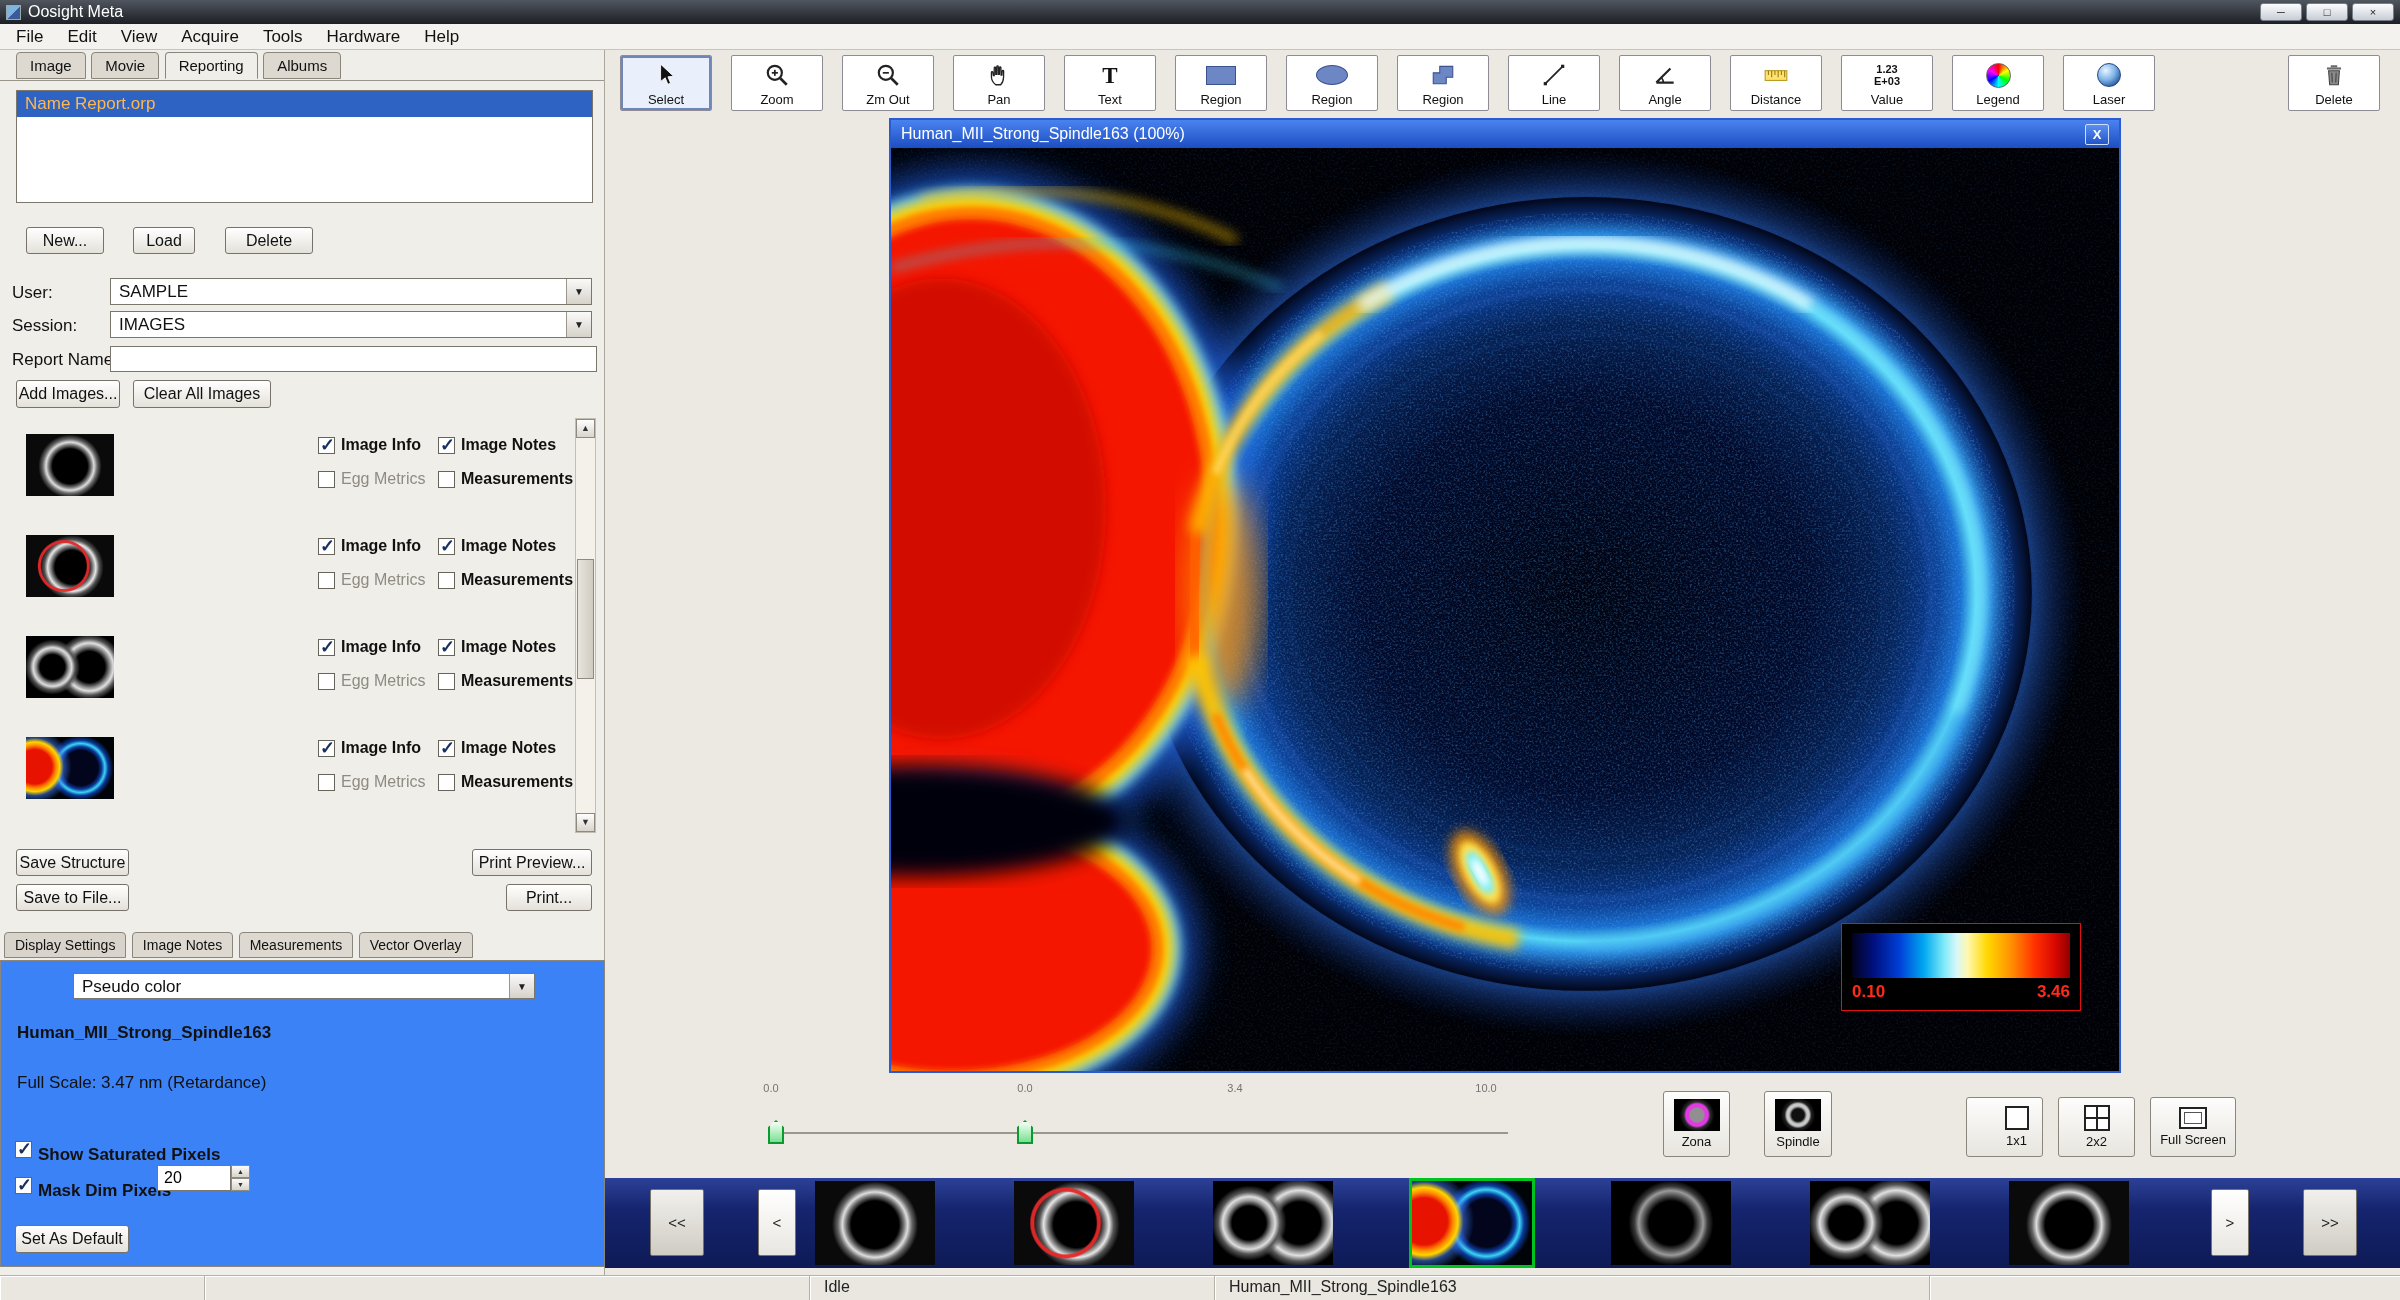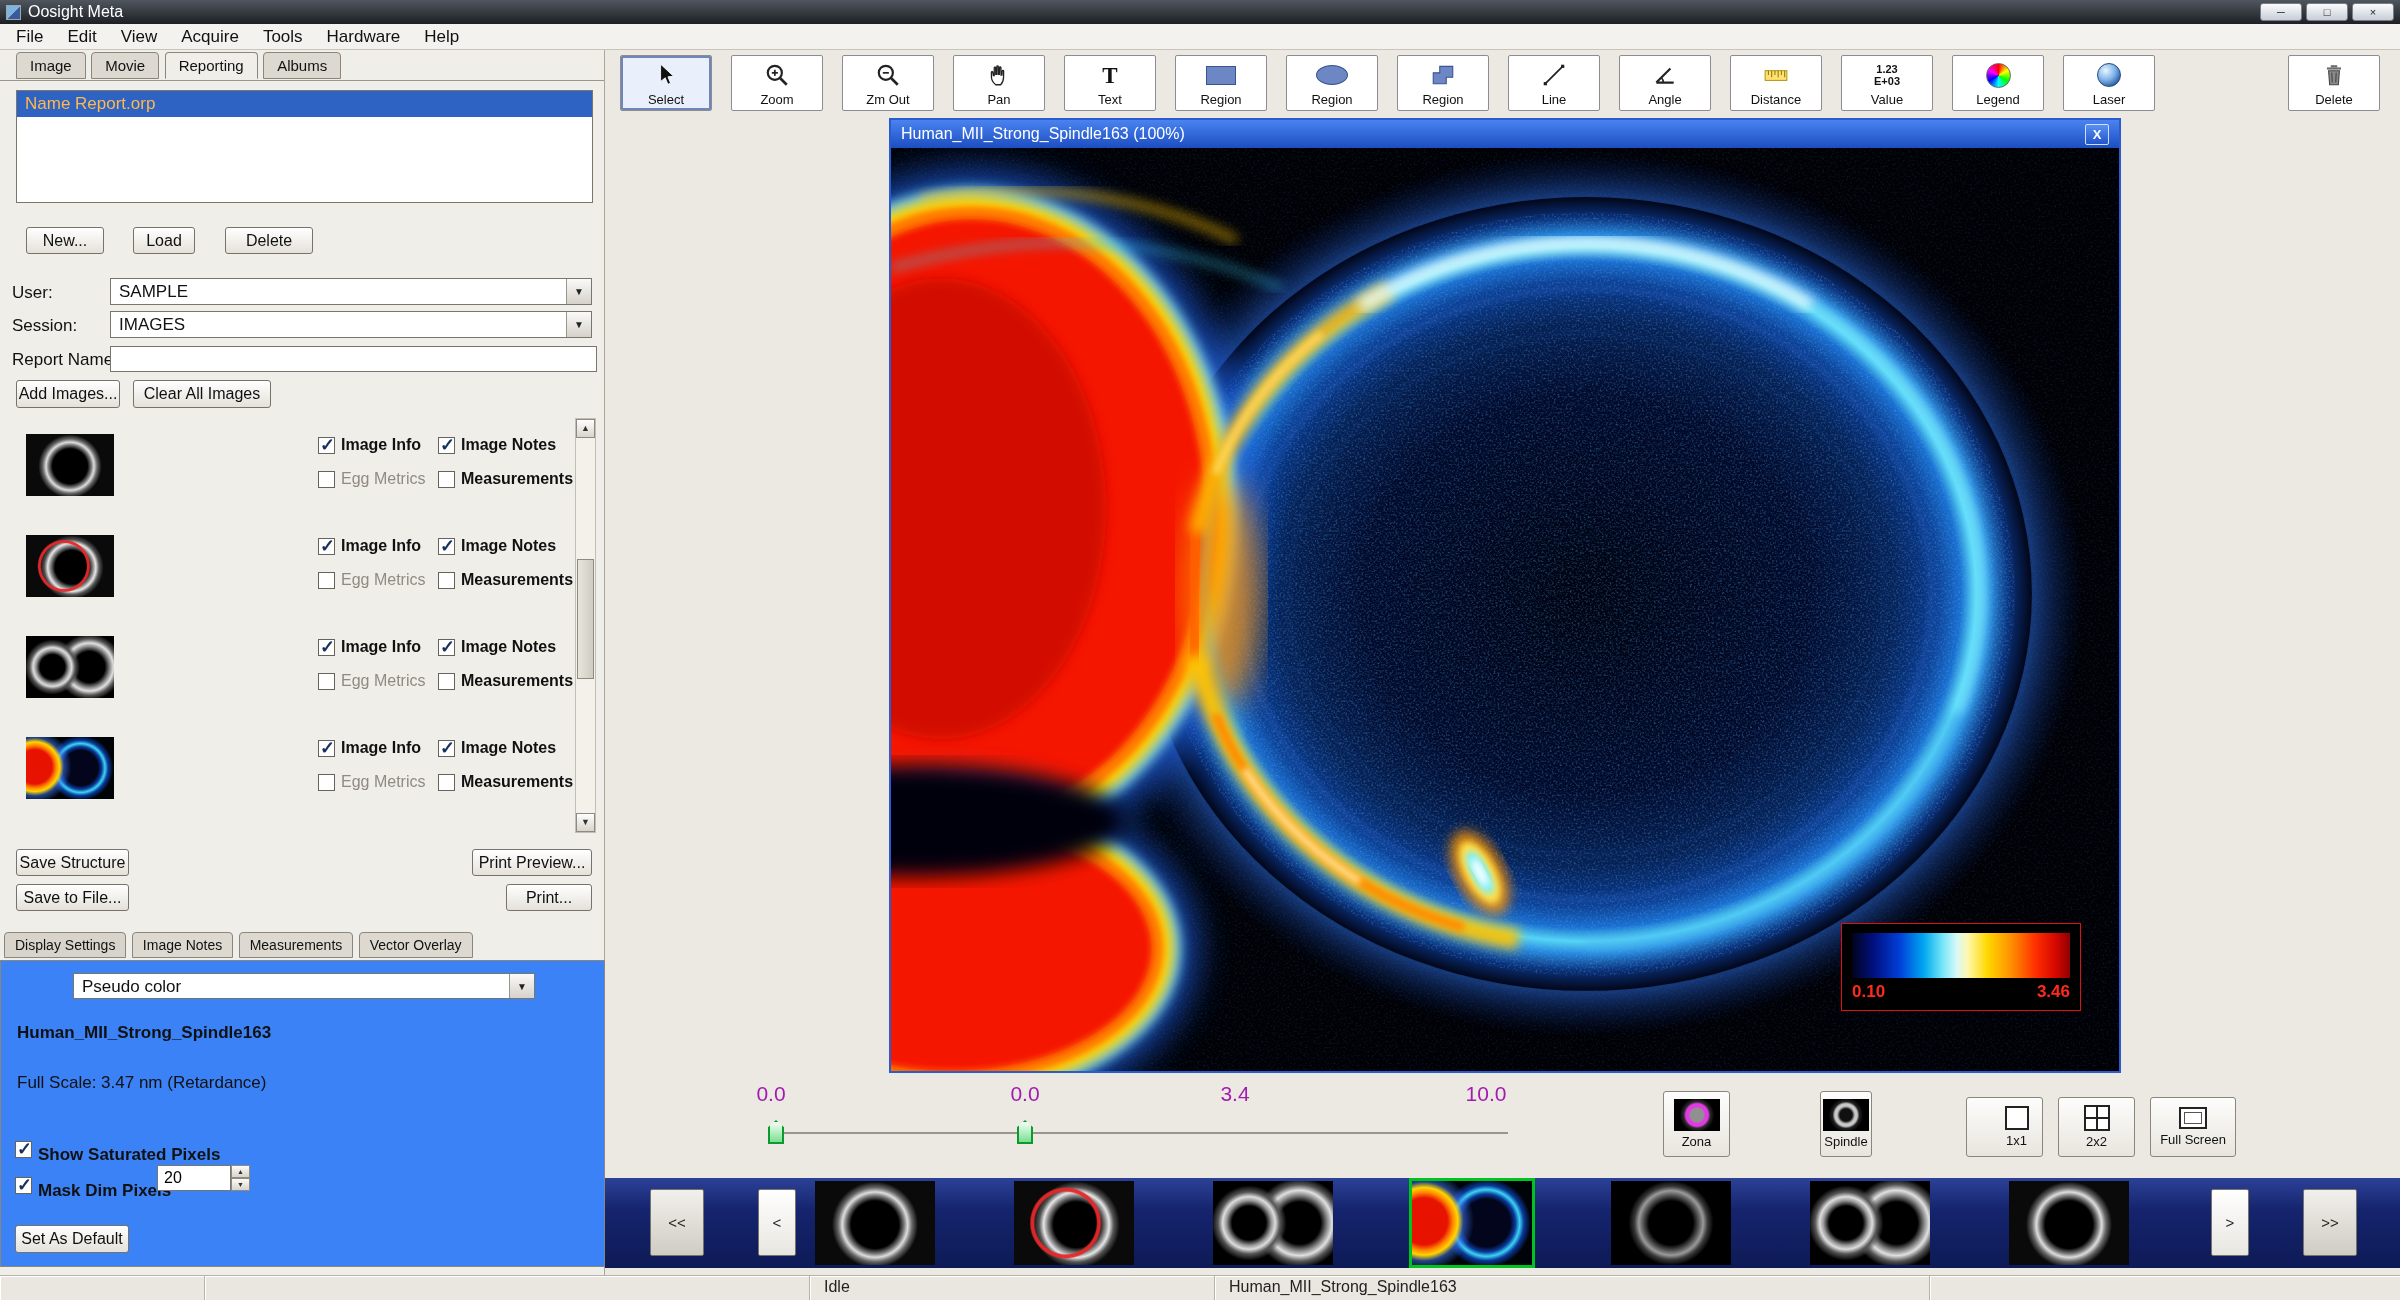--- a/index.html
+++ b/index.html
@@ -82,21 +82,21 @@
 .iw-titlebar{height:28px;background:linear-gradient(#4a83f0,#1c4ec2);display:flex;align-items:center;color:#fff;font-size:16px;padding:0 10px;}
 .iw-close{margin-left:auto;width:24px;height:21px;background:linear-gradient(#5a8ff2,#2255c8);border:1px solid #cfe0ff;border-radius:2px;color:#fff;font-size:13px;font-weight:bold;text-align:center;line-height:19px;}
 .iw-content{position:relative;width:100%;height:923px;background:#000;overflow:hidden;}
 .iw-content svg{display:block;width:100%;height:100%;}
 .colorbar{position:absolute;left:950px;top:775px;width:240px;height:88px;border:1px solid #e01010;background:#000;}
 .colorbar-bar{margin:9px 10px 0;height:45px;background:linear-gradient(90deg,#03031c,#001080 10%,#0040d8 22%,#00a8f0 33%,#7ce8f8 42%,#d8f8f8 48%,#fff8b0 53%,#ffd800 62%,#ff9000 73%,#ff3000 84%,#d80800 93%,#900000);}
 .colorbar-labels{display:flex;justify-content:space-between;padding:4px 10px 0;color:#ff2a1a;font-size:17px;font-weight:bold;}
 
 
 .slider-area{position:absolute;left:740px;top:1082px;width:800px;height:80px;}
-.sl-label{position:absolute;top:0;transform:translateX(-50%);font-size:21px;color:#a21caf;}
+.sl-label{position:absolute;top:0;transform:translateX(-50%);font-size:11px;color:#737373;}
 .sl-track{position:absolute;left:33px;width:735px;top:50px;height:2px;background:#9a968c;}
 .sl-handle{position:absolute;top:38px;width:16px;height:24px;transform:translateX(-50%);background:linear-gradient(#f4fff6,#7adf92);border:2px solid #0a9a30;clip-path:polygon(50% 0,100% 30%,100% 100%,0 100%,0 30%);}
 
 
 .vc-btn{position:absolute;background:linear-gradient(#fdfdfc,#e8e5de);border:1px solid #8a867c;border-radius:3px;display:flex;flex-direction:column;align-items:center;justify-content:center;gap:3px;}
 .vc-label{font-size:13px;}
 .zona-icon{width:46px;height:32px;background:radial-gradient(circle at 50% 50%, #909090 0 24%, #e23ae2 30% 40%, #2c2c2c 47%, #000 62%);}
 .spindle-icon{width:46px;height:32px;background:radial-gradient(circle at 50% 50%, #101010 0 22%, #c8c8c8 32% 40%, #222 48%, #000 62%);}
 .sq-icon{width:24px;height:24px;border:2px solid #222;background:#fff;}
 .grid-icon{width:26px;height:26px;border:2px solid #222;background:linear-gradient(#222,#222) 50% 0/2px 100% no-repeat, linear-gradient(#222,#222) 0 50%/100% 2px no-repeat,#fff;}
@@ -541,21 +541,21 @@
     <span class="sl-label" style="left:746px;">10.0</span>
     <div class="sl-track"></div>
     <div class="sl-handle" style="left:36px;"></div>
     <div class="sl-handle" style="left:285px;"></div>
   </div>
 
   <div class="vc-btn" style="left:1663px;top:1091px;width:67px;height:66px;">
     <span class="zona-icon"></span>
     <span class="vc-label">Zona</span>
   </div>
-  <div class="vc-btn" style="left:1820px;top:1091px;width:52px;height:66px;">
+  <div class="vc-btn" style="left:1764px;top:1091px;width:68px;height:66px;">
     <span class="spindle-icon"></span>
     <span class="vc-label">Spindle</span>
   </div>
   <div class="vc-btn" style="left:1966px;top:1097px;width:77px;height:60px;padding-left:24px;">
     <span class="sq-icon"></span>
     <span class="vc-label">1x1</span>
   </div>
   <div class="vc-btn" style="left:2058px;top:1097px;width:77px;height:60px;">
     <span class="grid-icon"></span>
     <span class="vc-label">2x2</span>

